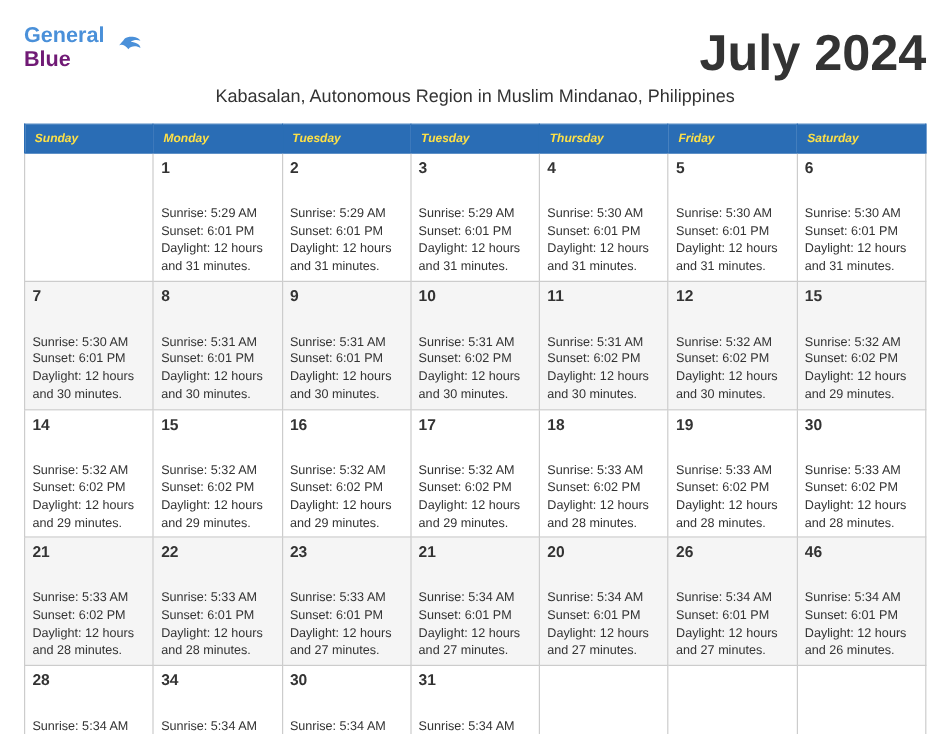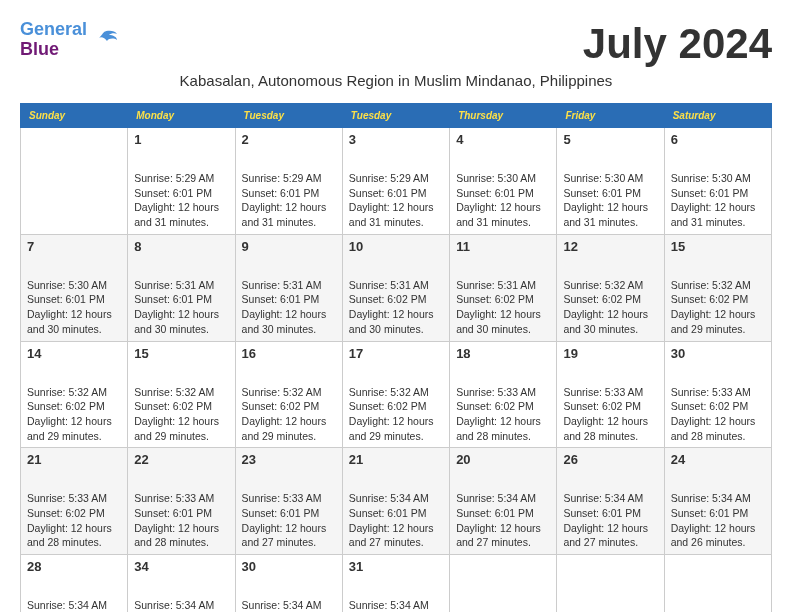--- a/index.html
+++ b/index.html
@@ -235,21 +235,21 @@
         </td>
         <td>
           <span class="day-number">20</span>
           <div class="day-info">Sunrise: 5:34 AM<br>Sunset: 6:01 PM<br>Daylight: 12 hours<br>and 27 minutes.</div>
         </td>
         <td>
           <span class="day-number">26</span>
           <div class="day-info">Sunrise: 5:34 AM<br>Sunset: 6:01 PM<br>Daylight: 12 hours<br>and 27 minutes.</div>
         </td>
         <td>
-          <span class="day-number">24</span>
+          <span class="day-number">46</span>
           <div class="day-info">Sunrise: 5:34 AM<br>Sunset: 6:01 PM<br>Daylight: 12 hours<br>and 26 minutes.</div>
         </td>
       </tr>
       <tr>
         <td>
           <span class="day-number">28</span>
           <div class="day-info">Sunrise: 5:34 AM<br>Sunset: 6:01 PM<br>Daylight: 12 hours<br>and 26 minutes.</div>
         </td>
         <td>
           <span class="day-number">34</span>

